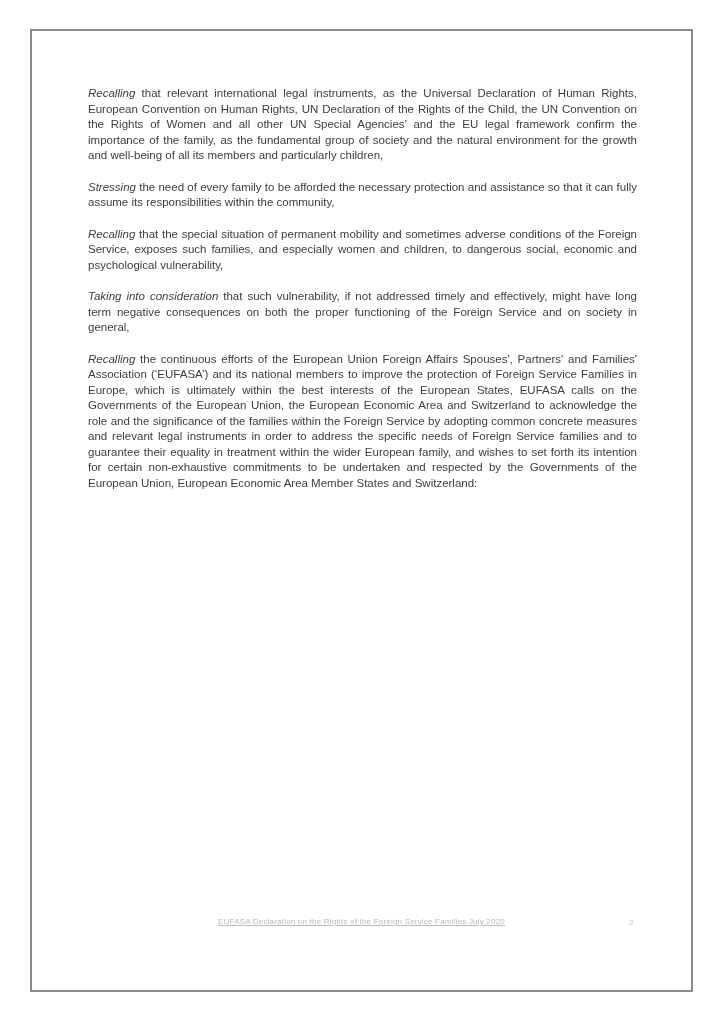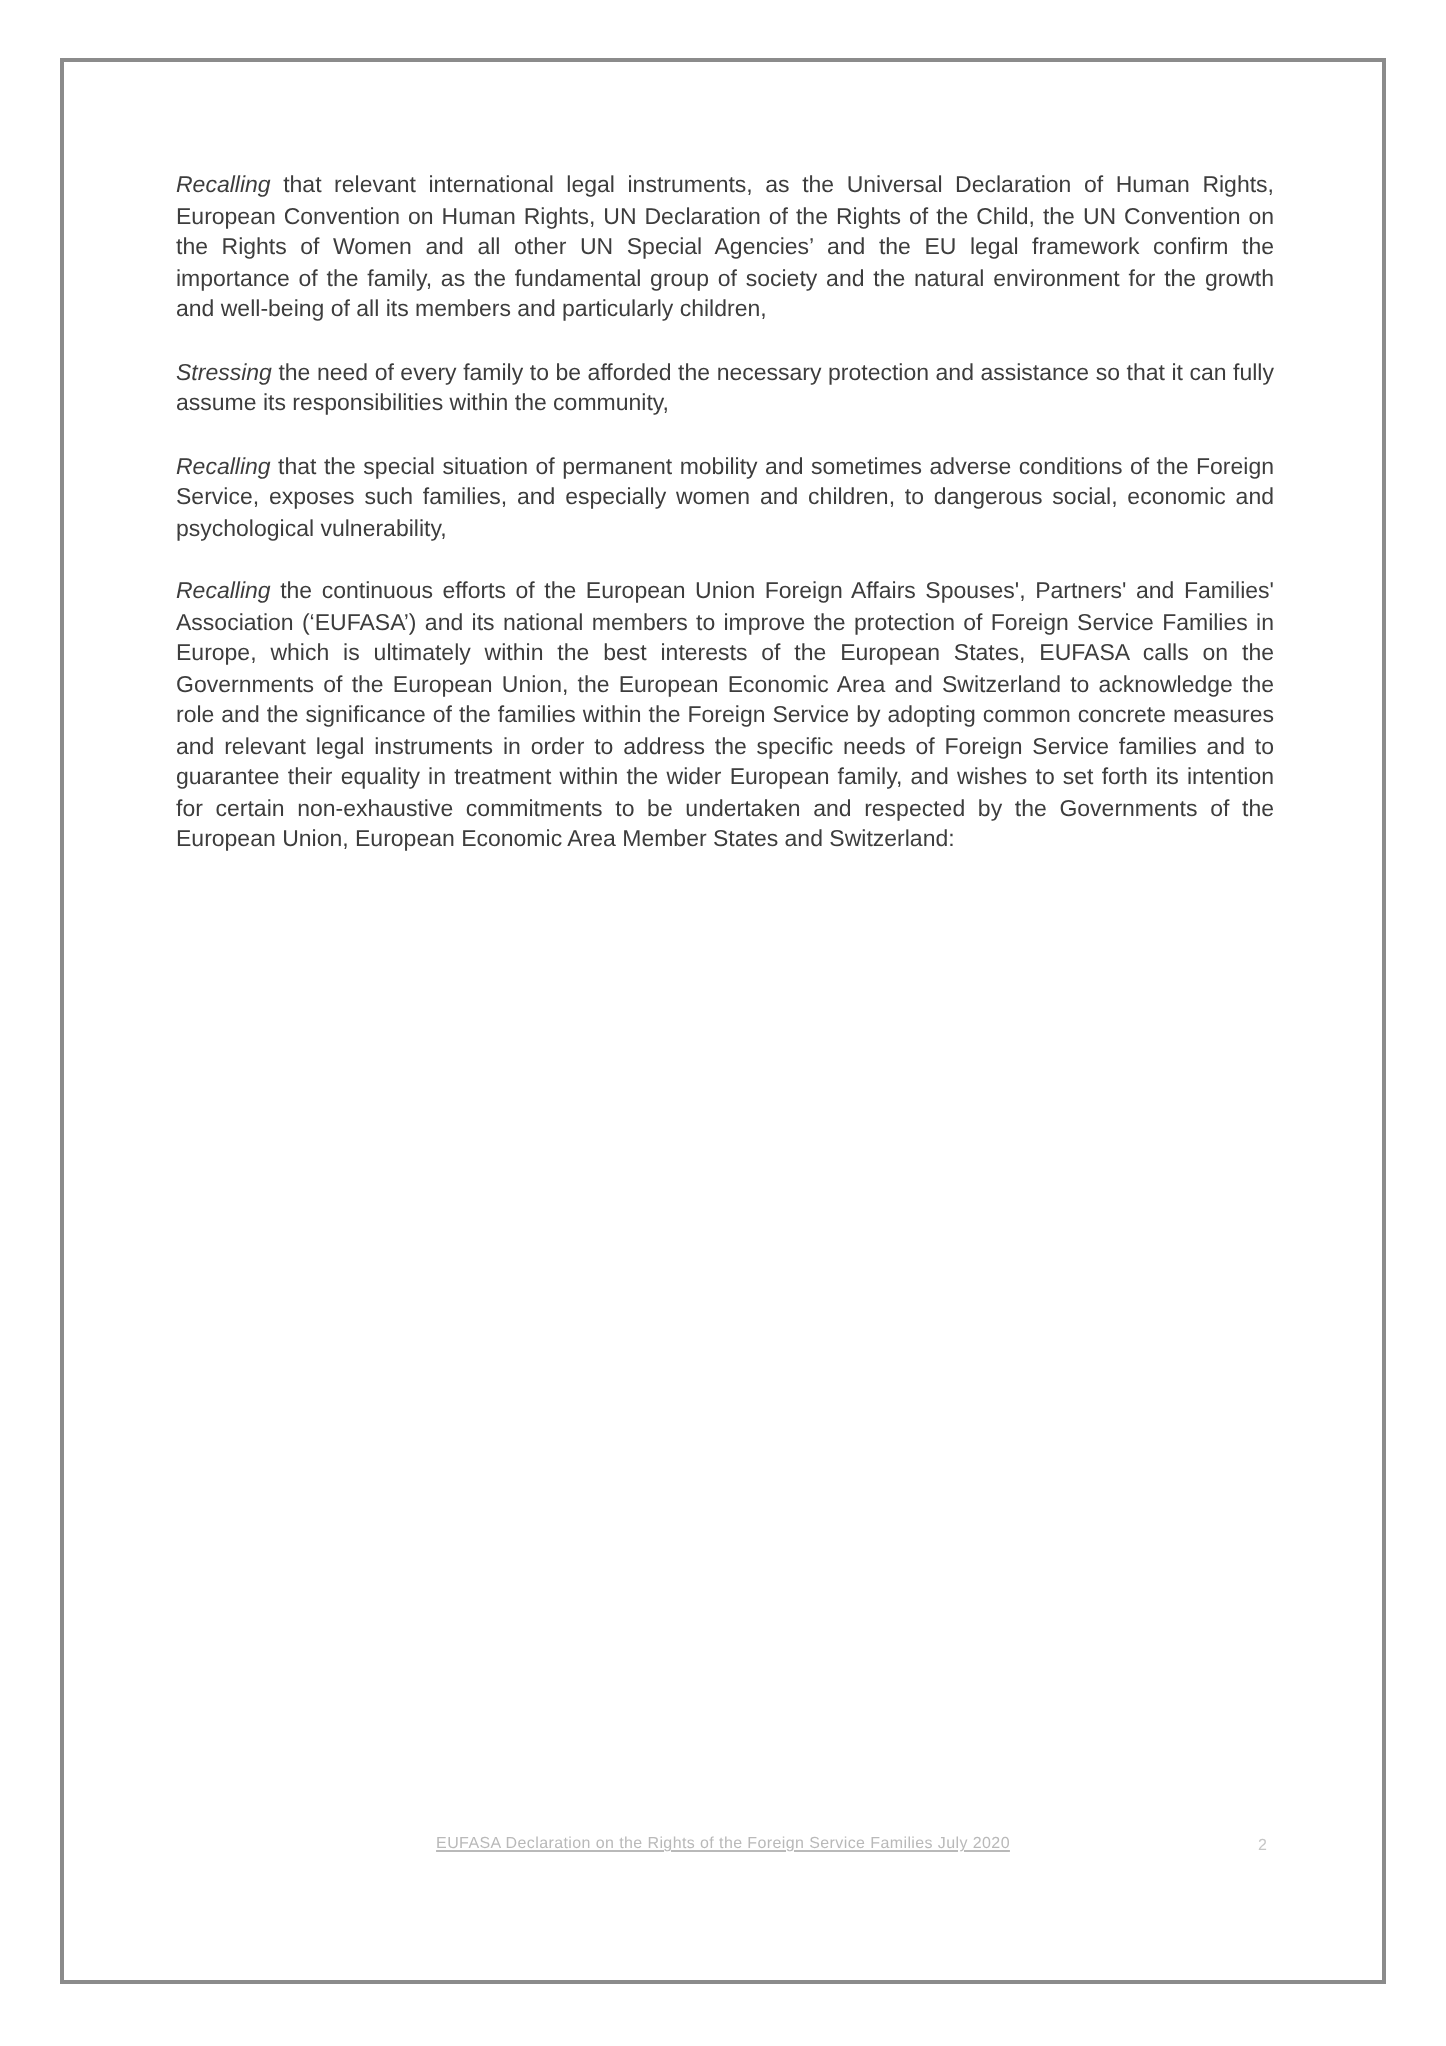--- a/index.html
+++ b/index.html
@@ -83,20 +83,21 @@
 
     <p class="para"><span class="lead">Recalling</span><span> that relevant international legal instruments, as the Universal Declaration of Human Rights, European Convention on Human Rights, UN Declaration of the Rights of the Child, the UN Convention on the Rights of Women and all other UN Special Agencies’ and the EU legal framework confirm the importance of the family, as the fundamental group of society and the natural environment for the growth and well-being of all its members and particularly children,</span></p>
 
 
     <p class="para"><span class="lead">Stressing</span><span> the need of every family to be afforded the necessary protection and assistance so that it can fully assume its responsibilities within the community,</span></p>
 
 
 
     <p class="para"><span class="lead">Recalling</span><span> that the special situation of permanent mobility and sometimes adverse conditions of the Foreign Service, exposes such families, and especially women and children, to dangerous social, economic and psychological vulnerability,</span></p>
 
+    <p class="para"><span class="lead">Taking into consideration</span><span> that such vulnerability, if not addressed timely and effectively, might have long term negative consequences on both the proper functioning of the Foreign Service and on society in general,</span></p>
 
     <p class="para"><span class="lead">Recalling</span><span> the continuous efforts of the European Union Foreign Affairs Spouses', Partners' and Families' Association (‘EUFASA’) and its national members to improve the protection of Foreign Service Families in Europe, which is ultimately within the best interests of the European States, EUFASA calls on the Governments of the European Union, the European Economic Area and Switzerland to acknowledge the role and the significance of the families within the Foreign Service by adopting common concrete measures and relevant legal instruments in order to address the specific needs of Foreign Service families and to guarantee their equality in treatment within the wider European family, and wishes to set forth its intention for certain non-exhaustive commitments to be undertaken and respected by the Governments of the European Union, European Economic Area Member States and Switzerland:</span></p>
 
   </div>
 
   <div class="footer">
     <span>EUFASA Declaration on the Rights of the Foreign Service Families July 2020</span>
   </div>
 
   <div class="page-number">2</div>

